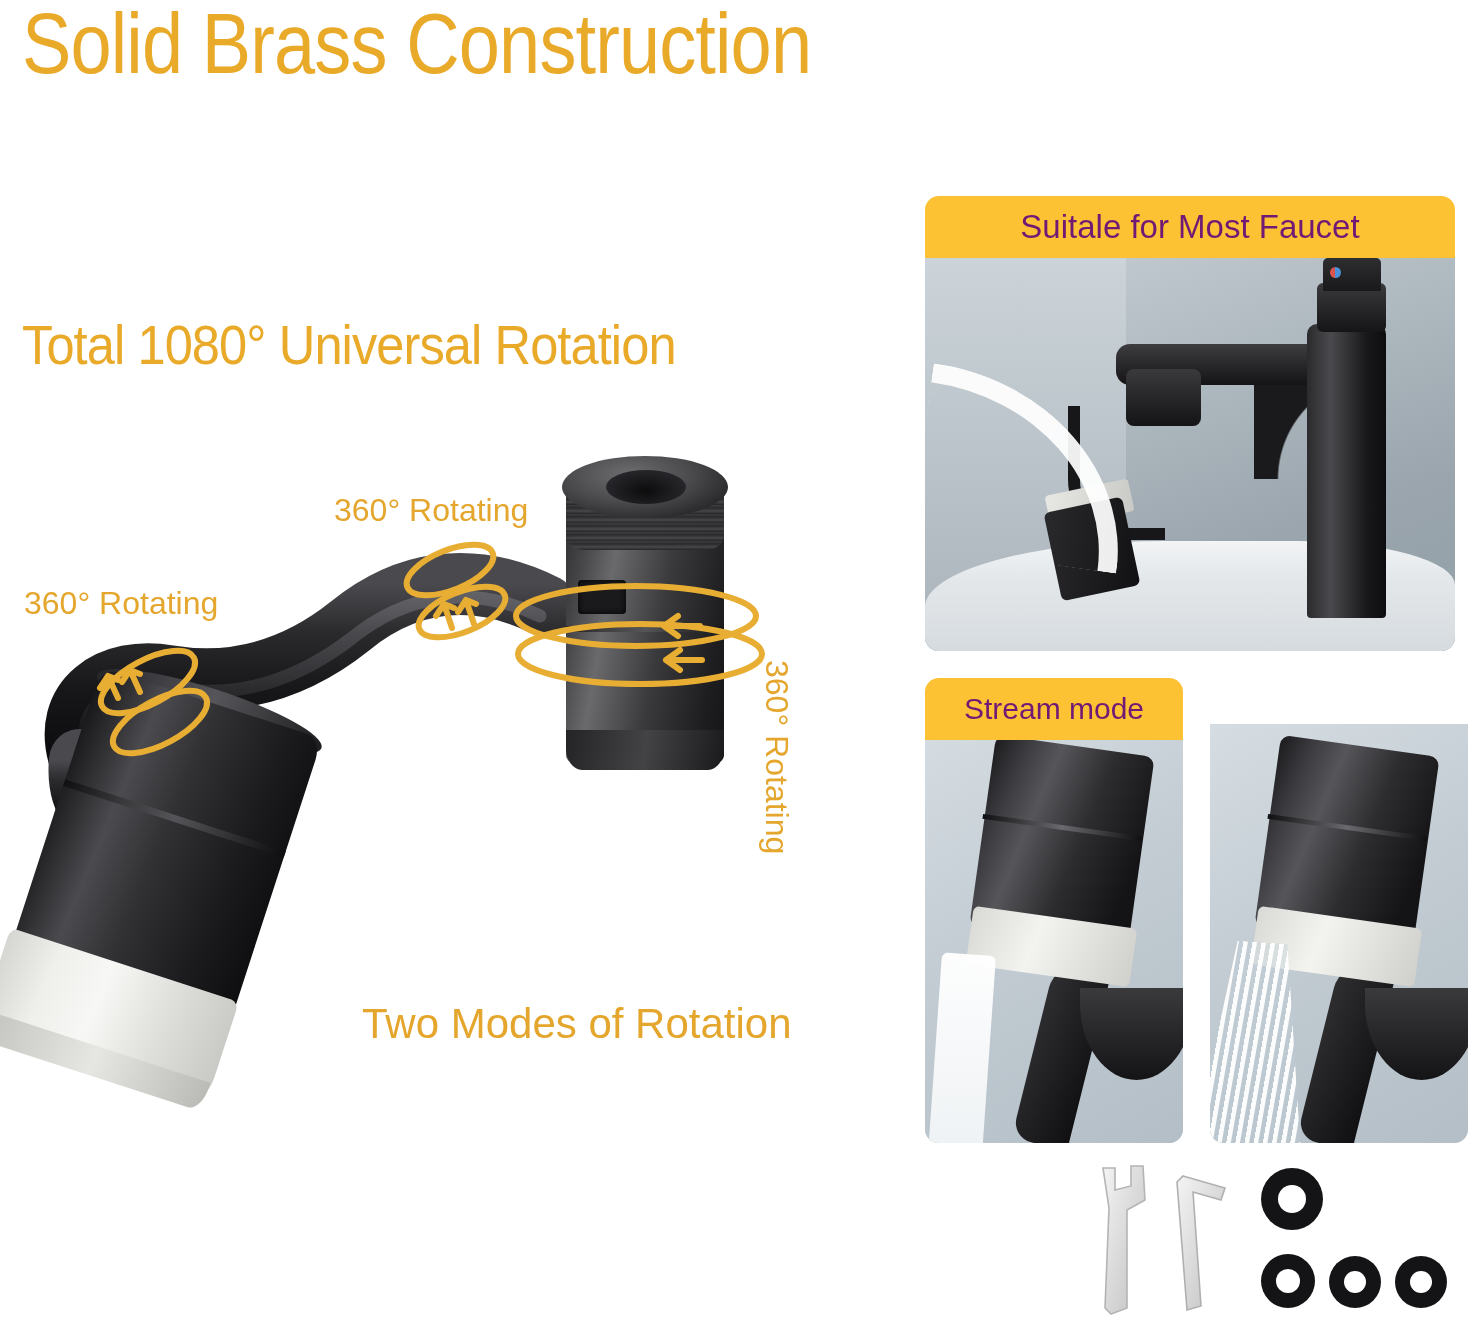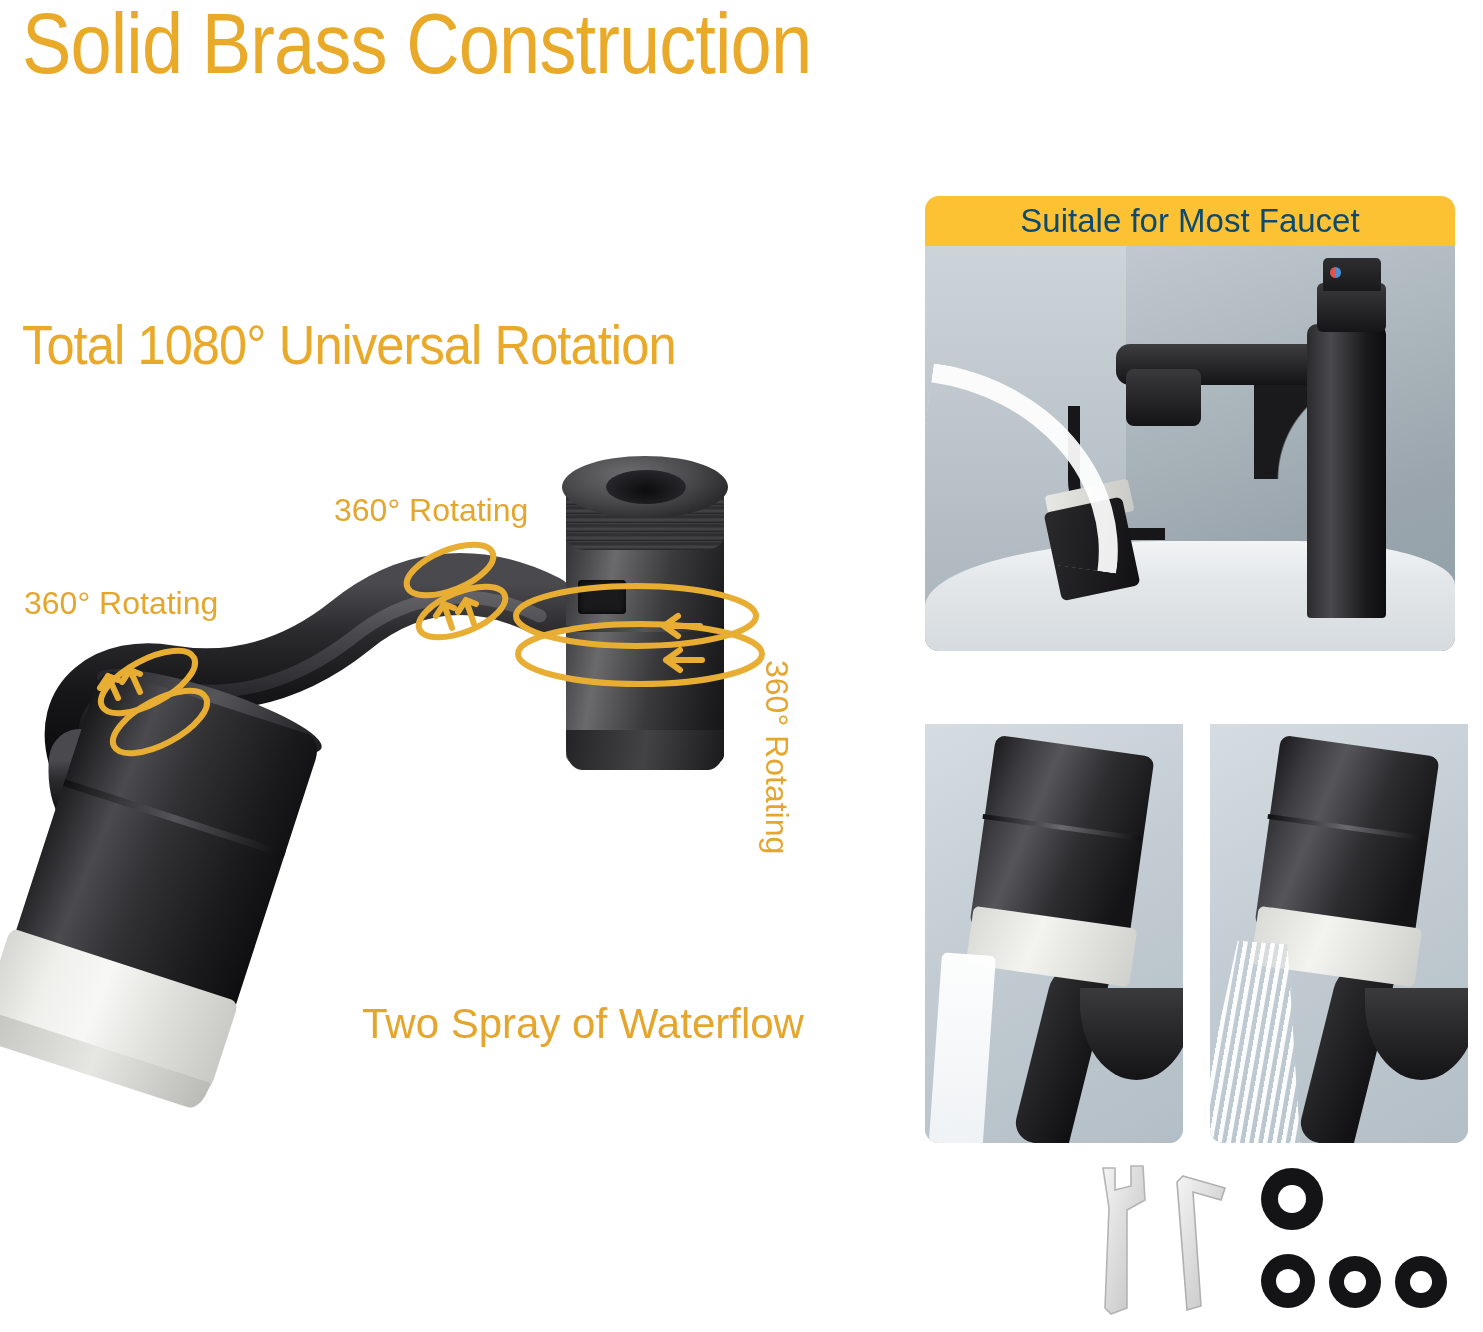--- a/index.html
+++ b/index.html
@@ -82,23 +82,23 @@
     background:linear-gradient(95deg,#d5d5d2 0%,#efefec 22%,#f7f7f5 44%,#dededa 72%,#c8c8c4 100%);
   }
   .head-collar-lip{
     position:absolute;left:16px;top:362px;width:236px;height:30px;border-radius:0 0 14px 14px/0 0 26px 26px;
     background:linear-gradient(95deg,#c2c2be,#e6e6e2,#b9b9b5);
   }
 
   
   .panel{position:absolute;border-radius:16px;overflow:visible;}
   .panel-banner{
-    position:absolute;left:0;top:0;right:0;height:50px;background:#FDC134;
+    position:absolute;left:0;top:0;right:0;height:62px;background:#FDC134;
     border-radius:14px 14px 0 0;display:flex;align-items:center;justify-content:center;
-    color:#0c4a6e;font-size:33px;white-space:nowrap;z-index:3;
+    color:#701a75;font-size:33px;white-space:nowrap;z-index:3;
   }
   .panel-photo{position:absolute;left:0;right:0;top:46px;bottom:0;border-radius:0 0 14px 14px;overflow:hidden;background:#b9c2c8;}
 
   #panel-faucet{left:925px;top:196px;width:530px;height:455px;}
   #panel-stream{left:925px;top:678px;width:258px;height:465px;}
   #panel-spray{left:1210px;top:678px;width:258px;height:465px;}
   #panel-stream .panel-banner,#panel-spray .panel-banner{font-size:30px;border-radius:14px 14px 0 0;}
 
   
   .fs-wall{position:absolute;inset:0;background:linear-gradient(160deg,#c9d1d6 0%,#aeb8bf 40%,#9aa5ad 70%,#93a0a8 100%);}
@@ -200,21 +200,21 @@
       <ellipse cx="640" cy="224" rx="122" ry="30"></ellipse>
       <path d="M 700 196 L 664 196 M 664 196 L 678 186 M 664 196 L 678 206"></path>
       <path d="M 702 230 L 666 230 M 666 230 L 680 220 M 666 230 L 680 240"></path>
     </g>
   </svg>
 </div>
 
 <div class="rot-label" id="rot-left">360° Rotating</div>
 <div class="rot-label" id="rot-top">360° Rotating</div>
 <div class="rot-label" id="rot-vert">360° Rotating</div>
-<div id="waterflow-label">Two Spray of Waterflow</div>
+<div id="waterflow-label">Two Modes of Rotation</div>
 
 <div class="panel" id="panel-faucet">
   <div class="panel-banner">Suitale for Most Faucet</div>
   <div class="panel-photo">
     <div class="fs-wall"></div>
     <div class="fs-wall2"></div>
     <div class="fs-basin"></div>
     <div class="fs-col-curve"></div>
     <div class="fs-spout-arm"></div>
     <div class="fs-column"></div>
@@ -223,20 +223,21 @@
     <div class="fs-indicator"></div>
     <div class="fs-adapter"></div>
     <div class="fs-neck"></div>
     <div class="fs-head-collar"></div>
     <div class="fs-head"></div>
     <div class="fs-water"></div>
   </div>
 </div>
 
 <div class="panel" id="panel-stream">
+  <div class="panel-banner">Stream mode</div>
   <div class="panel-photo">
     <div class="ms-bg"></div>
     <div class="ms-arm"></div>
     <div class="ms-bowl"></div>
     <div class="ms-head"></div>
     <div class="ms-head-ring"></div>
     <div class="ms-collar"></div>
     <div class="ms-stream"></div>
   </div>
 </div>

